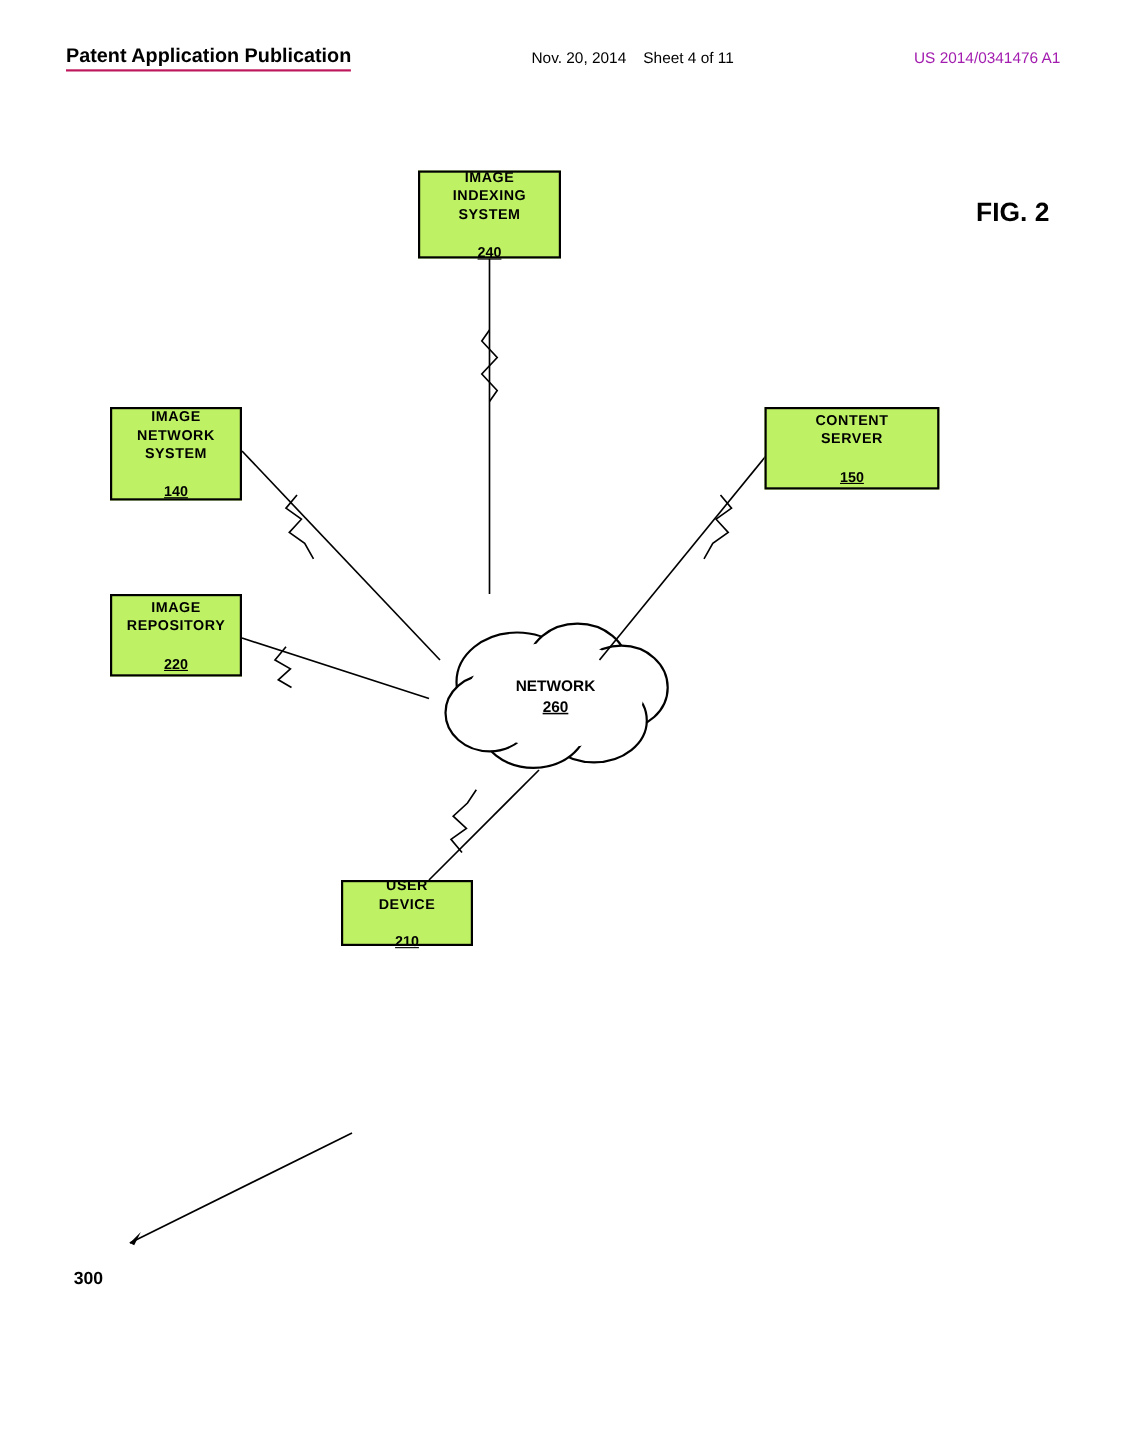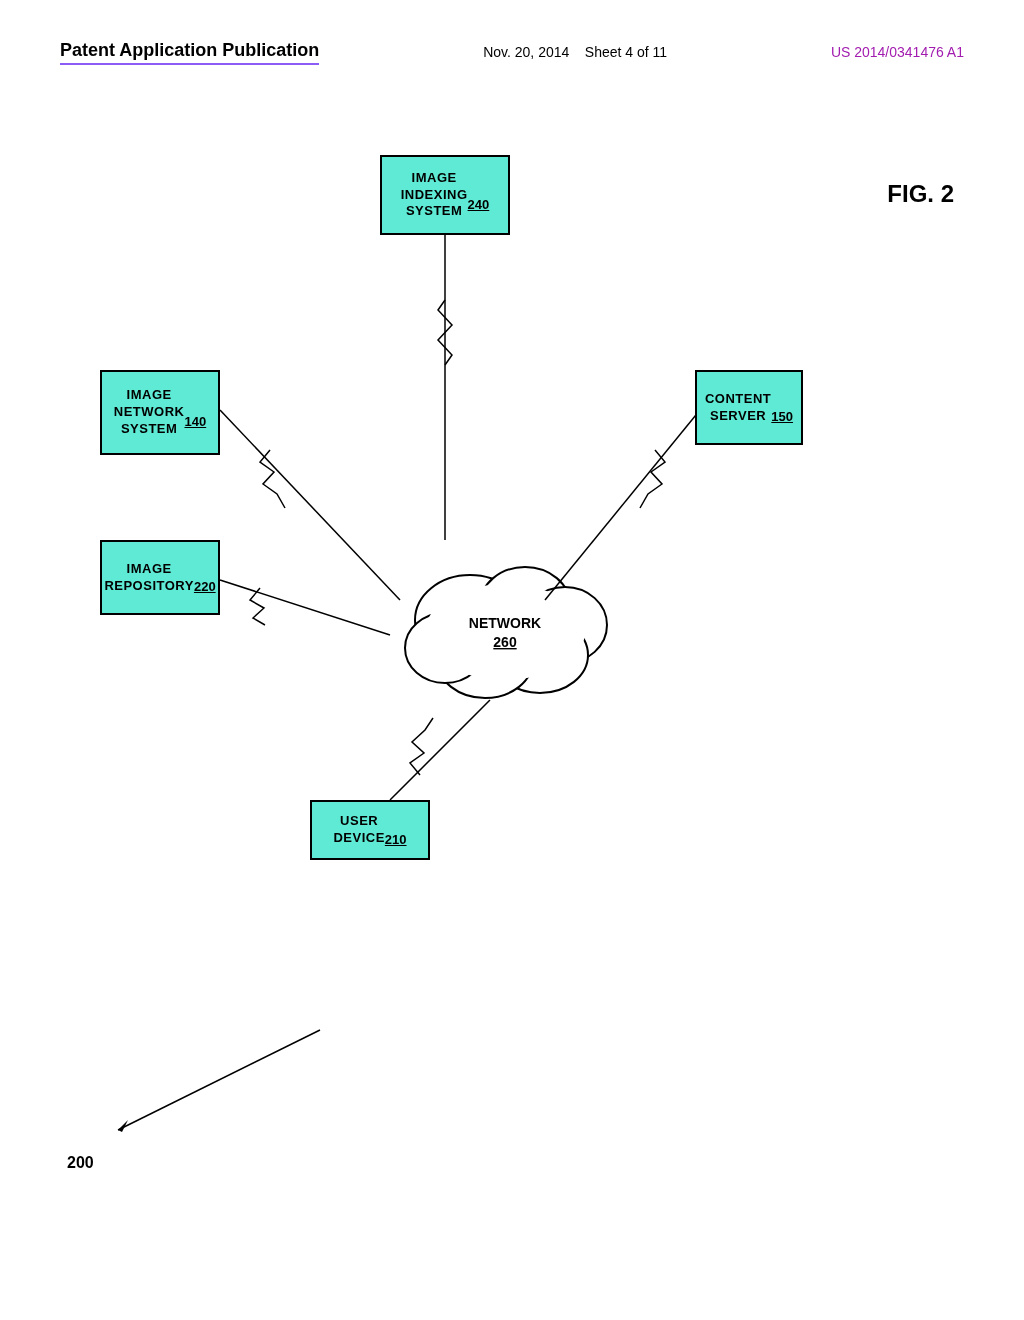--- a/index.html
+++ b/index.html
@@ -20,21 +20,21 @@
       right: 0;
       display: flex;
       justify-content: space-between;
       align-items: flex-start;
       padding: 0 60px;
     }
     .header-left {
       font-size: 18px;
       font-weight: bold;
       color: #000;
-      border-bottom: 2px solid #8b5cf6;
+      border-bottom: 2px solid #be185d;
       padding-bottom: 2px;
     }
     .header-center {
       font-size: 14px;
       color: #000;
       text-align: left;
       margin-top: 4px;
     }
     .header-right {
       font-size: 14px;
@@ -52,25 +52,26 @@
       font-weight: bold;
       color: #000;
       writing-mode: horizontal-tb;
     }
 
     
     .box {
       position: absolute;
       border: 2px solid #000;
       display: flex;
+      flex-direction: column;
       align-items: center;
       justify-content: center;
       text-align: center;
       padding: 8px 10px;
-      background: #5eead4;
+      background: #bef264;
     }
     .box-label {
       font-size: 13px;
       font-weight: bold;
       line-height: 1.3;
       color: #000;
       letter-spacing: 0.5px;
     }
     .box-number {
       font-size: 13px;
@@ -152,21 +153,21 @@
 
 <div class="box" style="left: 100px; top: 370px; width: 120px; height: 85px;">
   <div class="box-label">
     <span>IMAGE</span><br>
     <span>NETWORK</span><br>
     <span>SYSTEM</span>
   </div>
   <div class="box-number">140</div>
 </div>
 
-<div class="box" style="left: 695px; top: 370px; width: 108px; height: 75px;">
+<div class="box" style="left: 695px; top: 370px; width: 159px; height: 75px;">
   <div class="box-label">
     <span>CONTENT</span><br>
     <span>SERVER</span>
   </div>
   <div class="box-number">150</div>
 </div>
 
 <div class="box" style="left: 100px; top: 540px; width: 120px; height: 75px;">
   <div class="box-label">
     <span>IMAGE</span><br>
@@ -176,13 +177,13 @@
 </div>
 
 <div class="box" style="left: 310px; top: 800px; width: 120px; height: 60px;">
   <div class="box-label">
     <span>USER</span><br>
     <span>DEVICE</span>
   </div>
   <div class="box-number">210</div>
 </div>
 
-<div style="position:absolute; bottom:148px; left:67px; font-size:16px; font-weight:bold; color:#000;">200</div>
+<div style="position:absolute; bottom:148px; left:67px; font-size:16px; font-weight:bold; color:#000;">300</div>
 
 </body></html>

